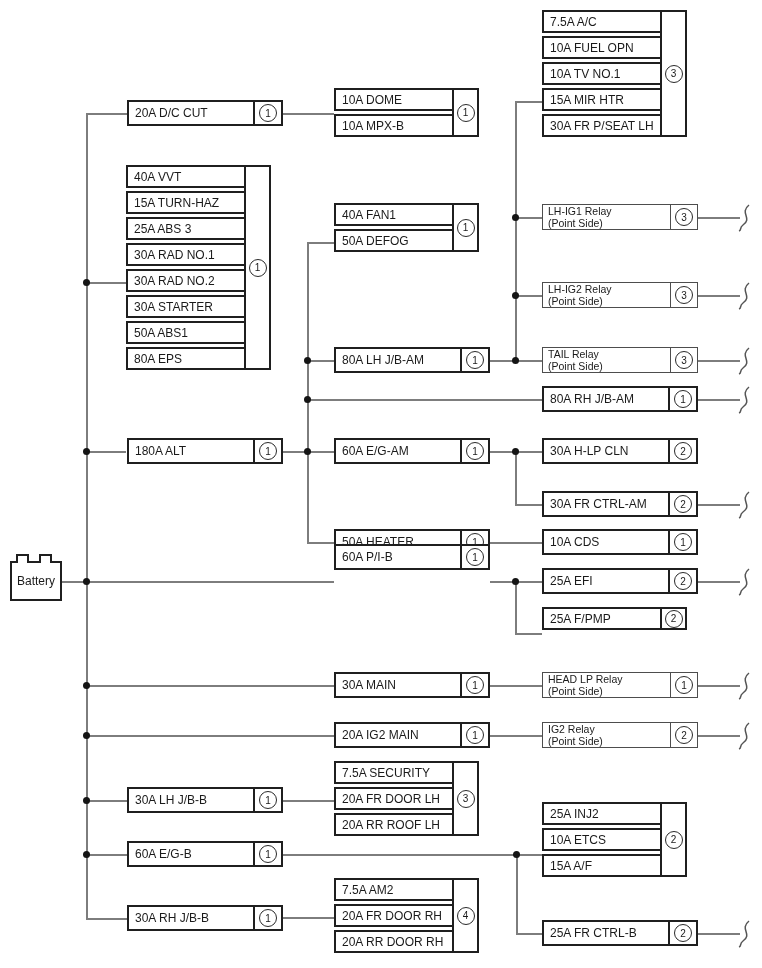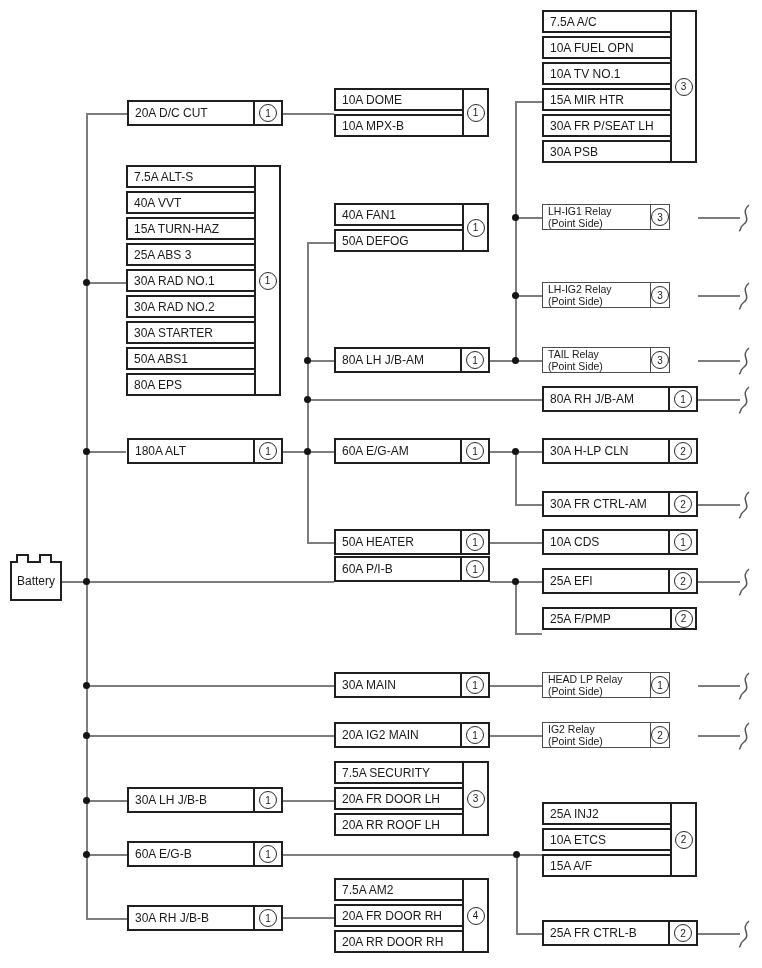--- a/index.html
+++ b/index.html
@@ -16,29 +16,29 @@
   
   .sb{position:absolute;width:156px;height:26px;border:2px solid #1f1f1f;background:#fff;
       display:flex;box-sizing:border-box;z-index:2;}
   .lab{width:126px;border-right:2px solid #1f1f1f;display:flex;align-items:center;
        padding-left:6px;font-size:12px;white-space:nowrap;box-sizing:border-box;}
   .cir{flex:1;display:flex;align-items:center;justify-content:center;}
 
   
   .mb{position:absolute;display:flex;z-index:2;}
   .col{display:flex;flex-direction:column;}
-  .r{width:130px;height:23px;margin-bottom:3px;border:2px solid #1f1f1f;background:#fff;
+  .r{width:120px;height:23px;margin-bottom:3px;border:2px solid #1f1f1f;background:#fff;
      display:flex;align-items:center;padding-left:6px;font-size:12px;white-space:nowrap;
      box-sizing:border-box;}
   .r:last-child{margin-bottom:0;}
   .cc{width:27px;margin-left:-2px;border:2px solid #1f1f1f;background:#fff;
       display:flex;align-items:center;justify-content:center;box-sizing:border-box;}
 
   
-  .rb{position:absolute;width:128px;height:26px;border:1px solid #4d4d4d;background:#fff;
+  .rb{position:absolute;width:156px;height:26px;border:1px solid #4d4d4d;background:#fff;
       display:flex;box-sizing:border-box;z-index:2;}
   .rlab{width:128px;border-right:1px solid #4d4d4d;padding:1px 0 0 5px;
         font-size:10.5px;line-height:11.5px;box-sizing:border-box;}
   .rlab em{display:block;font-style:normal;white-space:nowrap;}
   .rcir{flex:1;display:flex;align-items:center;justify-content:center;}
 
   
   .c{width:16px;height:16px;border:1px solid #2a2a2a;border-radius:50%;
      display:flex;align-items:center;justify-content:center;
      font-size:10px;font-style:normal;background:#fff;}
@@ -161,21 +161,20 @@
 
   <div class="sb" style="left:127px;top:100px">
     <span class="lab">20A D/C CUT</span>
     <span class="cir">
         <i class="c">1</i>
       </span>
   </div>
 
   <div class="mb" style="left:126px;top:165px">
     <div class="col">
-      <div class="r">7.5A ALT-S</div>
       <div class="r">40A VVT</div>
       <div class="r">15A TURN-HAZ</div>
       <div class="r">25A ABS 3</div>
       <div class="r">30A RAD NO.1</div>
       <div class="r">30A RAD NO.2</div>
       <div class="r">30A STARTER</div>
       <div class="r">50A ABS1</div>
       <div class="r">80A EPS</div>
     </div>
     <div class="cc">
@@ -245,21 +244,21 @@
       </span>
   </div>
 
   <div class="sb" style="left:334px;top:529px">
     <span class="lab">50A HEATER</span>
     <span class="cir">
         <i class="c">1</i>
       </span>
   </div>
 
-  <div class="sb" style="left:334px;top:556px">
+  <div class="sb" style="left:334px;top:544px">
     <span class="lab">60A P/I-B</span>
     <span class="cir">
         <i class="c">1</i>
       </span>
   </div>
 
   <div class="sb" style="left:334px;top:672px">
     <span class="lab">30A MAIN</span>
     <span class="cir">
         <i class="c">1</i>
@@ -295,21 +294,20 @@
       </div>
   </div>
 
   <div class="mb" style="left:542px;top:10px">
     <div class="col">
       <div class="r">7.5A A/C</div>
       <div class="r">10A FUEL OPN</div>
       <div class="r">10A TV NO.1</div>
       <div class="r">15A MIR HTR</div>
       <div class="r">30A FR P/SEAT LH</div>
-      <div class="r">30A PSB</div>
     </div>
     <div class="cc">
         <i class="c">3</i>
       </div>
   </div>
 
   <div class="rb" style="left:542px;top:204px">
     <span class="rlab">
       <em>LH-IG1 Relay</em>
         <em>(Point Side)</em>

